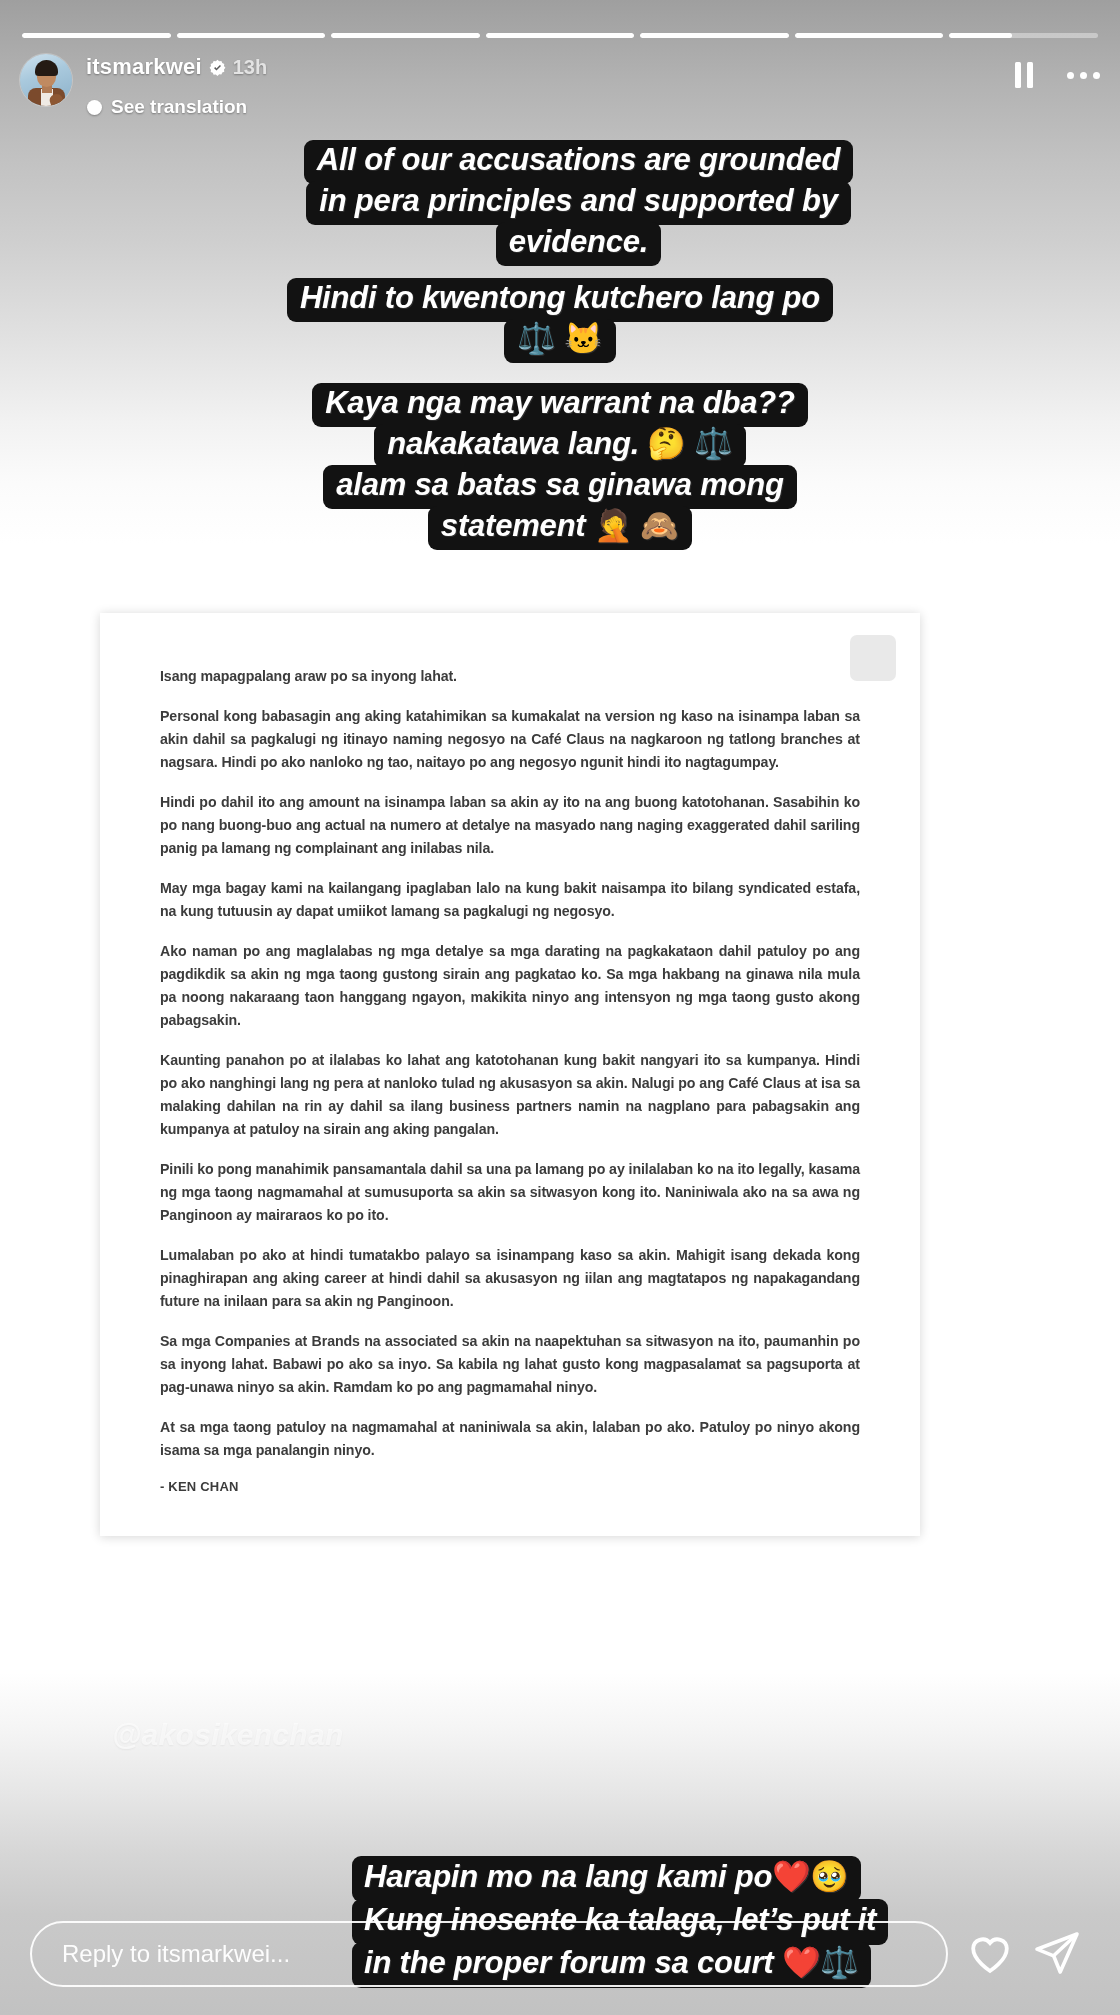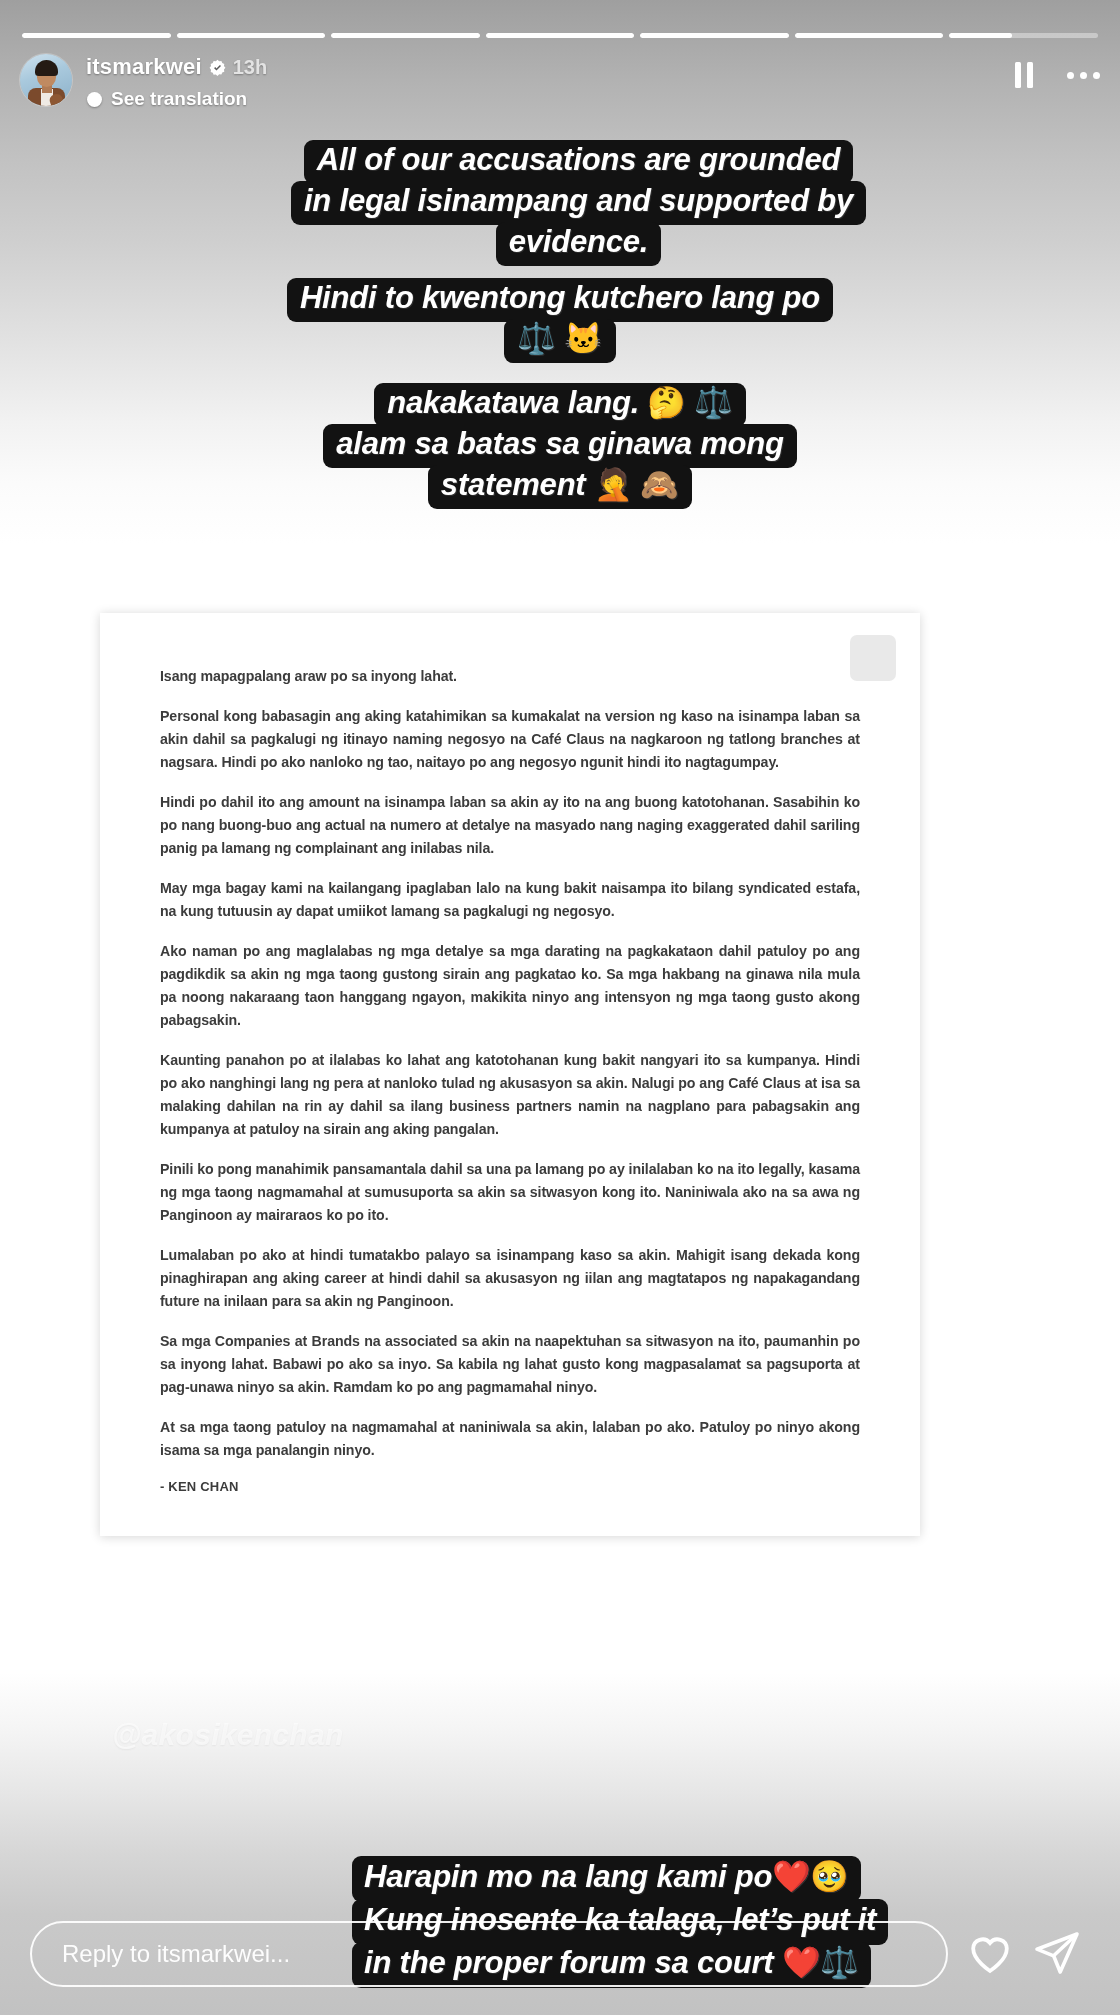--- a/index.html
+++ b/index.html
@@ -34,21 +34,21 @@
     background:linear-gradient(160deg,#cfe2ee 0%,#a9c9dd 40%,#8bb0c9 100%);
     position:relative;overflow:hidden;
     box-shadow:0 0 0 1px rgba(255,255,255,.25);
   }
   #avatar .hair{position:absolute;left:15px;top:6px;width:23px;height:16px;border-radius:12px 12px 4px 4px;background:#241a14;}
   #avatar .face{position:absolute;left:17px;top:13px;width:19px;height:20px;border-radius:9px 9px 11px 11px;background:#c08a61;}
   #avatar .neck{position:absolute;left:22px;top:30px;width:10px;height:9px;background:#b07b55;}
   #avatar .body{position:absolute;left:8px;top:34px;width:37px;height:20px;border-radius:8px 8px 0 0;background:#7b4a2c;}
   #avatar .shirt{position:absolute;left:21px;top:35px;width:12px;height:19px;background:#efeae4;}
   #avatar .arm{position:absolute;left:30px;top:40px;width:13px;height:14px;border-radius:6px;background:#8d5733;transform:rotate(-18deg);}
-  #hmeta{margin-left:14px;display:flex;flex-direction:column;gap:8px;padding-top:2px;}
+  #hmeta{margin-left:14px;display:flex;flex-direction:column;gap:16px;padding-top:2px;}
   #hline1{display:flex;align-items:center;gap:7px;}
   #username{color:#ffffff;font-size:22px;font-weight:700;letter-spacing:.2px;text-shadow:0 1px 2px rgba(0,0,0,.35);}
   #verified{width:17px;height:17px;flex:0 0 17px;display:block;}
   #timestamp{color:#e3e3e3;font-size:20px;font-weight:600;text-shadow:0 1px 2px rgba(0,0,0,.3);}
   #hline2{display:flex;align-items:center;gap:9px;margin-left:1px;}
   #translate-dot{width:15px;height:15px;border-radius:50%;background:#fff;display:block;box-shadow:0 1px 2px rgba(0,0,0,.3);}
   #translate-label{color:#ffffff;font-size:19px;font-weight:700;text-shadow:0 1px 2px rgba(0,0,0,.35);}
   #hactions{margin-left:auto;display:flex;align-items:center;gap:34px;padding-top:10px;}
   #pause-btn{display:flex;gap:6px;}
   #pause-btn b{display:block;width:6px;height:26px;background:#fff;border-radius:1.5px;}
@@ -196,28 +196,29 @@
       <div id="more-btn">
           <b></b>
           <b></b>
           <b></b>
         </div>
     </div>
   </div>
 
   <div class="sticker" id="sticker1">
       <div class="ln">All of our accusations are grounded</div>
-      <div class="ln">in legal isinampang and supported by</div>
+      <div class="ln">in pera principles and supported by</div>
       <div class="ln">evidence.</div>
     </div>
   <div class="sticker" id="sticker2">
       <div class="ln">Hindi to kwentong kutchero lang po</div>
       <div class="ln"><span class="emo">⚖️</span> <span class="emo">🐱</span></div>
     </div>
   <div class="sticker" id="sticker3">
+      <div class="ln">Kaya nga may warrant na dba??</div>
       <div class="ln">nakakatawa lang. <span class="emo">🤔</span> <span class="emo">⚖️</span></div>
       <div class="ln">alam sa batas sa ginawa mong</div>
       <div class="ln">statement <span class="emo">🤦</span> <span class="emo">🙈</span></div>
     </div>
 
   <div id="document">
     <div id="doc-corner"></div>
     <div id="doc-body">
         <p class="doc-p">Isang mapagpalang araw po sa inyong lahat.</p>
         <p class="doc-p">Personal kong babasagin ang aking katahimikan sa kumakalat na version ng kaso na isinampa laban sa akin dahil sa pagkalugi ng itinayo naming negosyo na Café Claus na nagkaroon ng tatlong branches at nagsara. Hindi po ako nanloko ng tao, naitayo po ang negosyo ngunit hindi ito nagtagumpay.</p>

